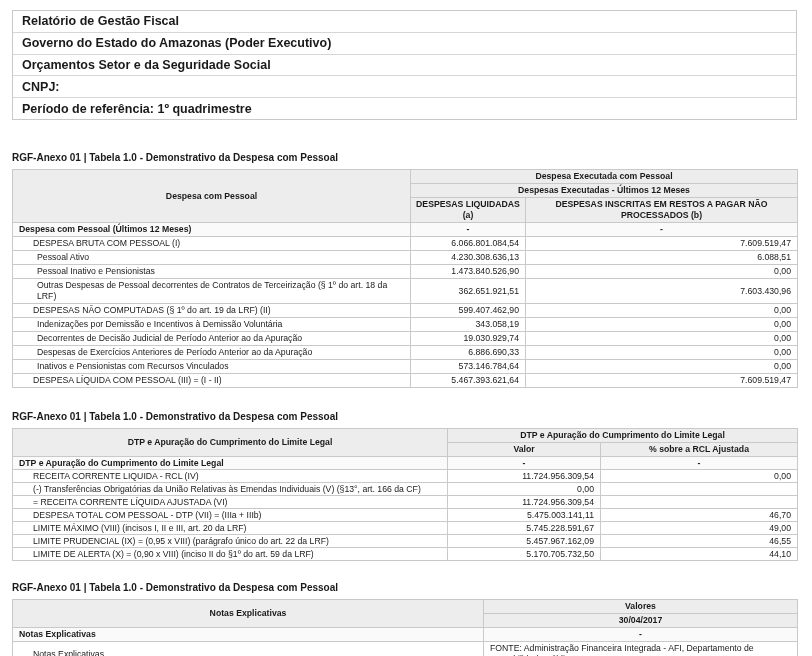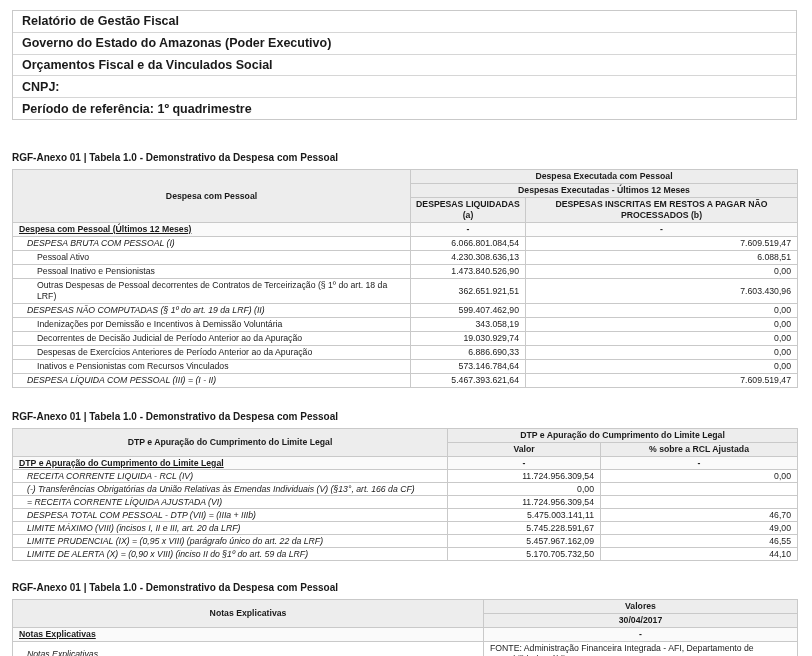--- a/index.html
+++ b/index.html
@@ -60,32 +60,32 @@
   th{
     background:var(--head-bg);font-weight:bold;text-align:center;
     padding:1px 4px;line-height:11px;margin-top:24px;
   }
   td{padding:1px 6px;line-height:11px;}
   #t2 td{line-height:10px;}
   td.num{text-align:right;}
   td.center{text-align:center;}
   td.left-val{text-align:left;}
   tr.bold td{font-weight:bold;background:var(--group-bg);}
-  td.ind0{text-decoration:underline;}
-  td.ind1{padding-left:14px;font-style:italic;}
+  td.ind0{}
+  td.ind1{padding-left:20px;}
   td.ind2{padding-left:24px;}
 </style>
 </head>
 <body>
 
 <div class="header-box">
   <div class="header-lines">
     <div class="header-line">Relatório de Gestão Fiscal</div>
     <div class="header-line">Governo do Estado do Amazonas (Poder Executivo)</div>
-    <div class="header-line">Orçamentos Fiscal e da Vinculados Social</div>
+    <div class="header-line">Orçamentos Setor e da Seguridade Social</div>
     <div class="header-line">CNPJ:</div>
     <div class="header-line">Período de referência: 1º quadrimestre</div>
   </div>
 </div>
 
 <div class="section-title s1">RGF-Anexo 01 | Tabela 1.0 - Demonstrativo da Despesa com Pessoal</div>
 <table id="t1">
   <colgroup>
       <col style="width:398px">
       <col style="width:115px">

